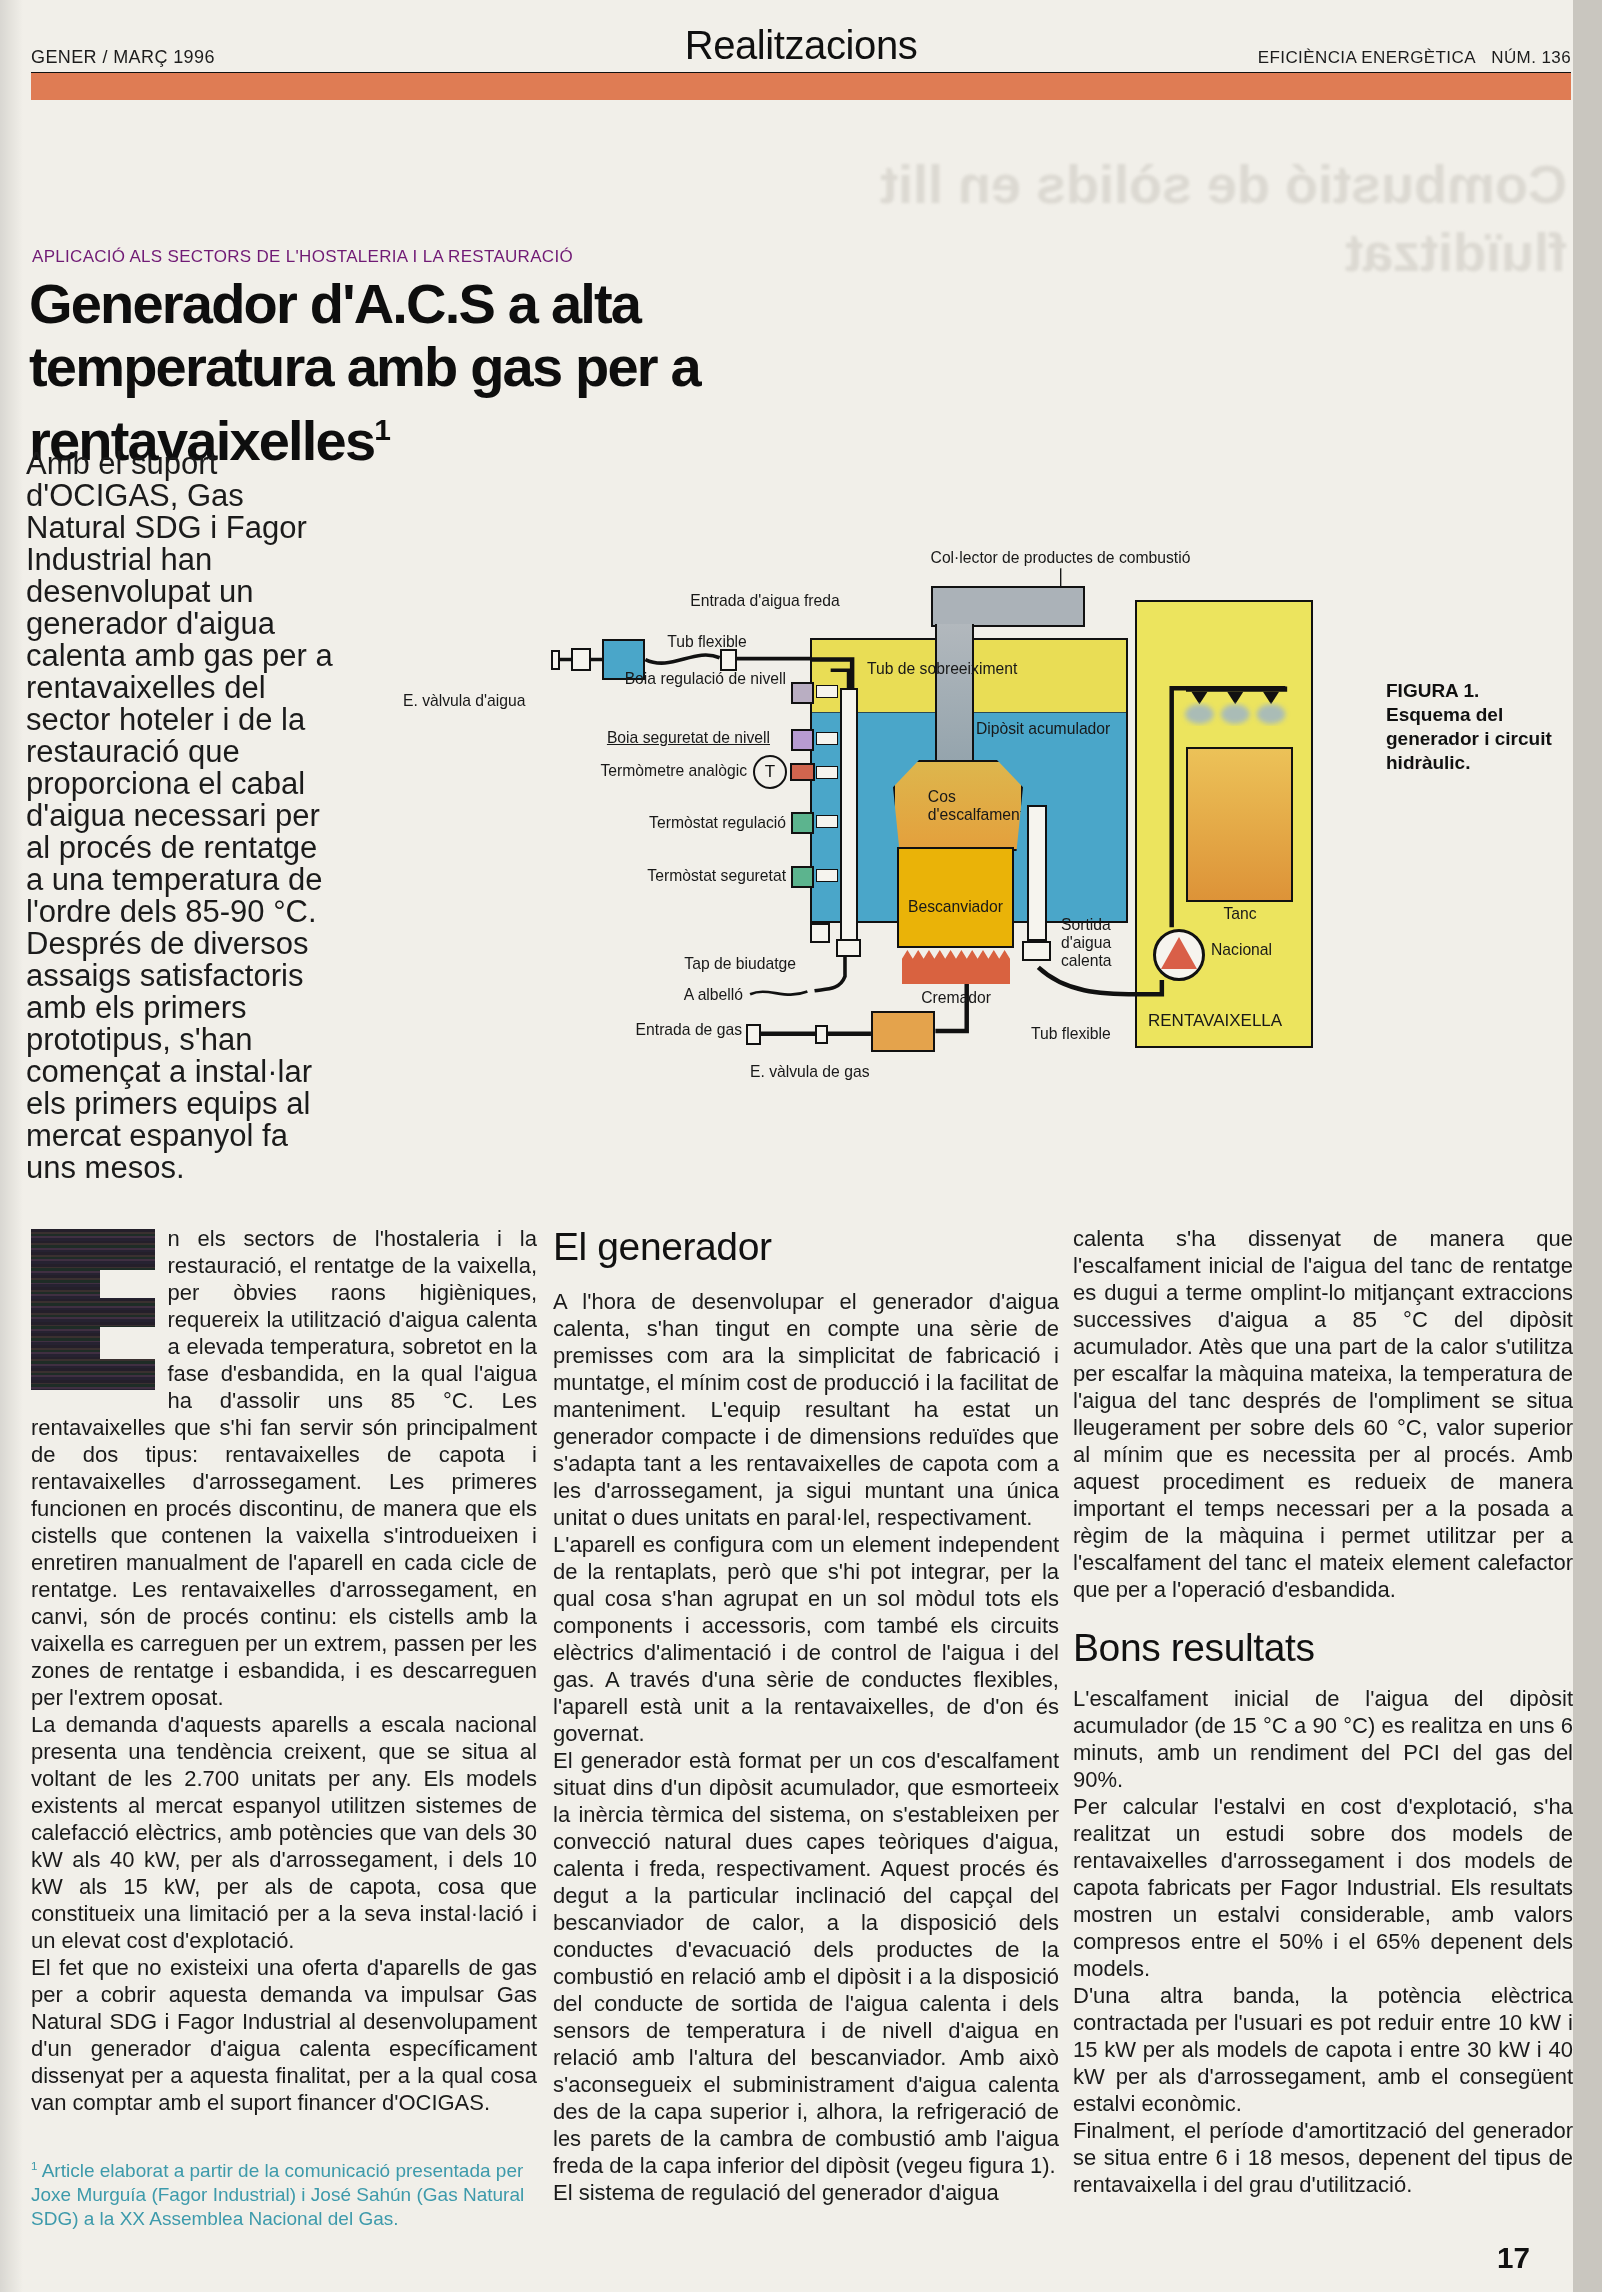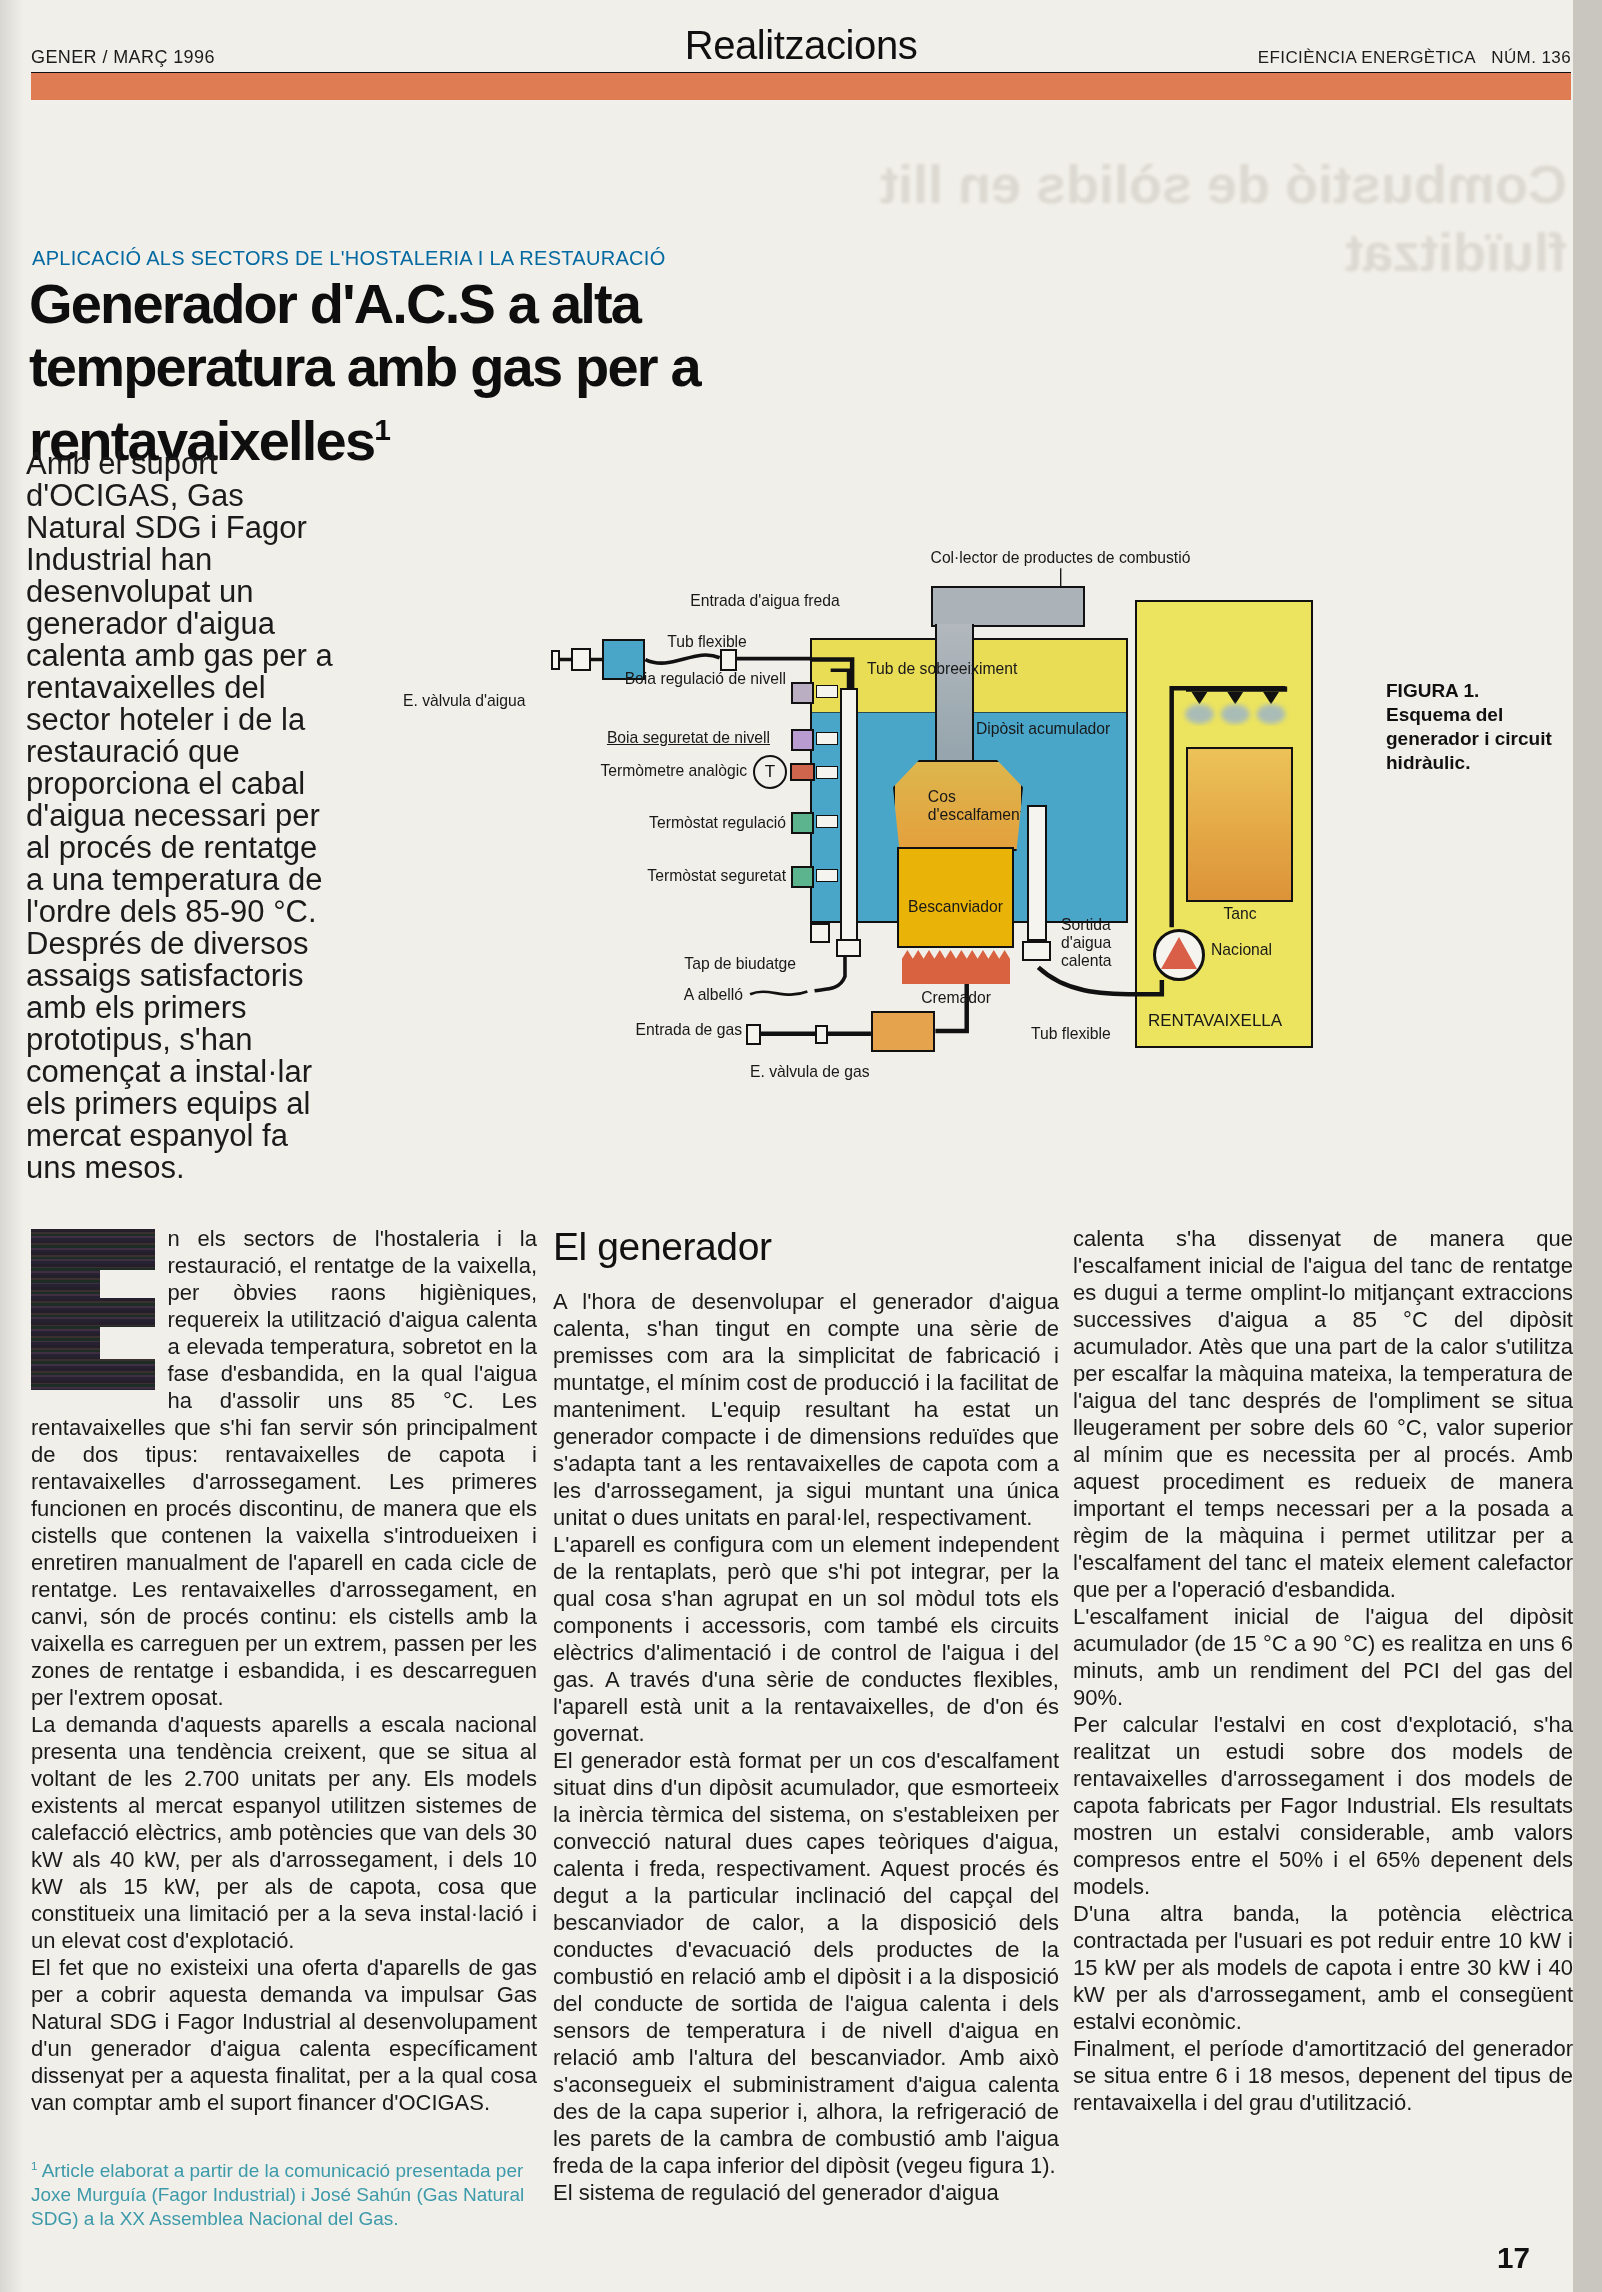--- a/index.html
+++ b/index.html
@@ -14,21 +14,21 @@
   .header{position:absolute;left:31px;top:14.3px;width:1540px;height:54px;
     display:grid;grid-template-columns:1fr auto 1fr;align-items:end;border-bottom:2.7px solid #111;padding-bottom:3.6px;}
   .hdr-left{font-size:18px;letter-spacing:0.4px;}
   .hdr-center{font-size:40px;letter-spacing:-0.4px;color:#101010;}
   .hdr-right{font-size:17px;justify-self:end;letter-spacing:0.4px;}
   .orange-band{position:absolute;left:31px;top:73px;width:1540px;height:27px;background:#df7c54;}
   
   .ghost{position:absolute;left:779px;top:150px;width:788px;font-size:54px;font-weight:bold;
     line-height:68px;color:rgba(115,104,92,.16);transform:scaleX(-1);filter:blur(1.8px);z-index:0;}
   
-  .kicker{position:absolute;left:32px;top:247px;font-size:20px;letter-spacing:0.3px;color:#0369a1;}
+  .kicker{position:absolute;left:32px;top:247px;font-size:17px;letter-spacing:0.3px;color:#701a75;}
   .title{position:absolute;left:29px;top:272px;width:734px;margin:0;
     font-size:56px;line-height:63px;font-weight:bold;letter-spacing:-1.8px;color:#0e0e0e;}
   .title sup{font-size:30px;}
   .lede{position:absolute;left:26px;top:448px;width:317px;font-size:31px;line-height:32px;color:#1b1b1b;}
   
   .figure{position:absolute;left:349px;top:536px;width:1222px;height:640px;z-index:1;}
   .flabel{position:absolute;font-size:15.7px;line-height:18px;color:#181818;z-index:5;}
   .r{text-align:right;} .c{text-align:center;}
   .box{position:absolute;box-sizing:border-box;border:2.7px solid #111;}
   .tank{left:461px;top:102px;width:318px;height:285px;background:#4aa6c9;z-index:1;}
@@ -227,20 +227,21 @@
   <div class="col col2">
     <h2 class="section-heading">El generador</h2>
     <p>A l'hora de desenvolupar el generador d'aigua calenta, s'han tingut en compte una sèrie de premisses com ara la simplicitat de fabricació i muntatge, el mínim cost de producció i la facilitat de manteniment. L'equip resultant ha estat un generador compacte i de dimensions reduïdes que s'adapta tant a les rentavaixelles de capota com a les d'arrossegament, ja sigui muntant una única unitat o dues unitats en paral·lel, respectivament.</p>
     <p>L'aparell es configura com un element independent de la rentaplats, però que s'hi pot integrar, per la qual cosa s'han agrupat en un sol mòdul tots els components i accessoris, com també els circuits elèctrics d'alimentació i de control de l'aigua i del gas. A través d'una sèrie de conductes flexibles, l'aparell està unit a la rentavaixelles, de d'on és governat.</p>
     <p>El generador està format per un cos d'escalfament situat dins d'un dipòsit acumulador, que esmorteeix la inèrcia tèrmica del sistema, on s'estableixen per convecció natural dues capes teòriques d'aigua, calenta i freda, respectivament. Aquest procés és degut a la particular inclinació del capçal del bescanviador de calor, a la disposició dels conductes d'evacuació dels productes de la combustió en relació amb el dipòsit i a la disposició del conducte de sortida de l'aigua calenta i dels sensors de temperatura i de nivell d'aigua en relació amb l'altura del bescanviador. Amb això s'aconsegueix el subministrament d'aigua calenta des de la capa superior i, alhora, la refrigeració de les parets de la cambra de combustió amb l'aigua freda de la capa inferior del dipòsit (vegeu figura 1).</p>
     <p>El sistema de regulació del generador d'aigua</p>
   </div>
 
   <div class="col col3">
     <p>calenta s'ha dissenyat de manera que l'escalfament inicial de l'aigua del tanc de rentatge es dugui a terme omplint-lo mitjançant extraccions successives d'aigua a 85 °C del dipòsit acumulador. Atès que una part de la calor s'utilitza per escalfar la màquina mateixa, la temperatura de l'aigua del tanc després de l'ompliment se situa lleugerament per sobre dels 60 °C, valor superior al mínim que es necessita per al procés. Amb aquest procediment es redueix de manera important el temps necessari per a la posada a règim de la màquina i permet utilitzar per a l'escalfament del tanc el mateix element calefactor que per a l'operació d'esbandida.</p>
+    <h2 class="section-heading">Bons resultats</h2>
     <p>L'escalfament inicial de l'aigua del dipòsit acumulador (de 15 °C a 90 °C) es realitza en uns 6 minuts, amb un rendiment del PCI del gas del 90%.</p>
     <p>Per calcular l'estalvi en cost d'explotació, s'ha realitzat un estudi sobre dos models de rentavaixelles d'arrossegament i dos models de capota fabricats per Fagor Industrial. Els resultats mostren un estalvi considerable, amb valors compresos entre el 50% i el 65% depenent dels models.</p>
     <p>D'una altra banda, la potència elèctrica contractada per l'usuari es pot reduir entre 10 kW i 15 kW per als models de capota i entre 30 kW i 40 kW per als d'arrossegament, amb el consegüent estalvi econòmic.</p>
     <p>Finalment, el període d'amortització del generador se situa entre 6 i 18 mesos, depenent del tipus de rentavaixella i del grau d'utilització.</p>
   </div>
 
   <div class="pagenum">17</div>
 </div>
 
 

